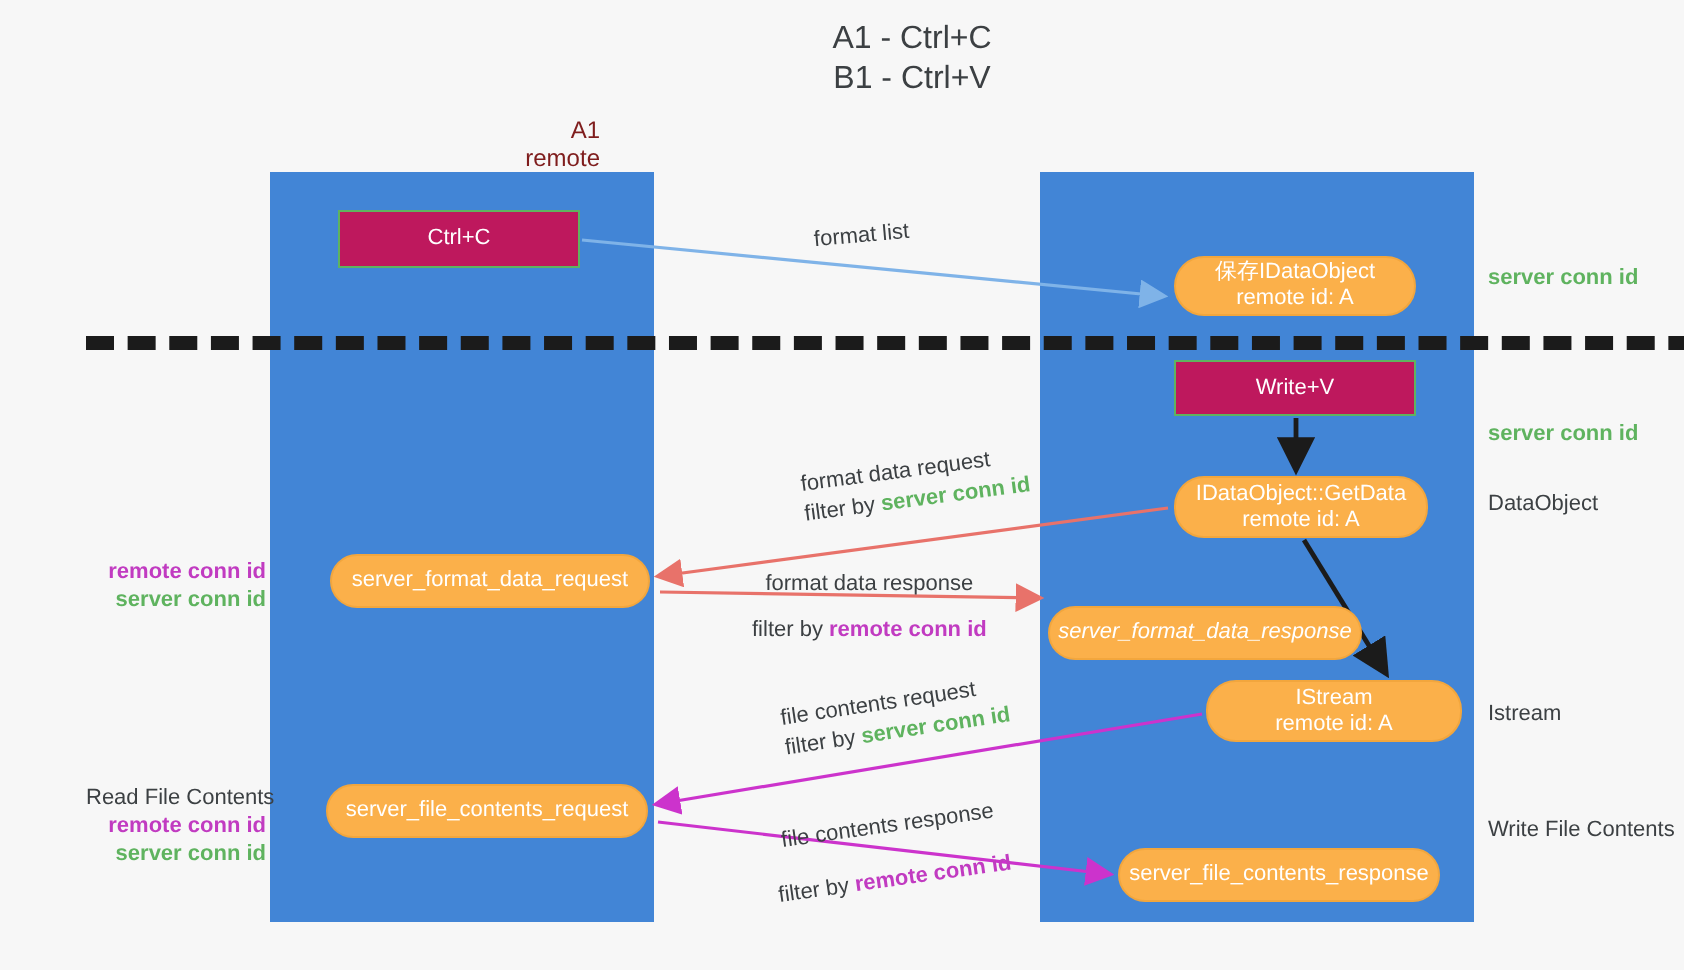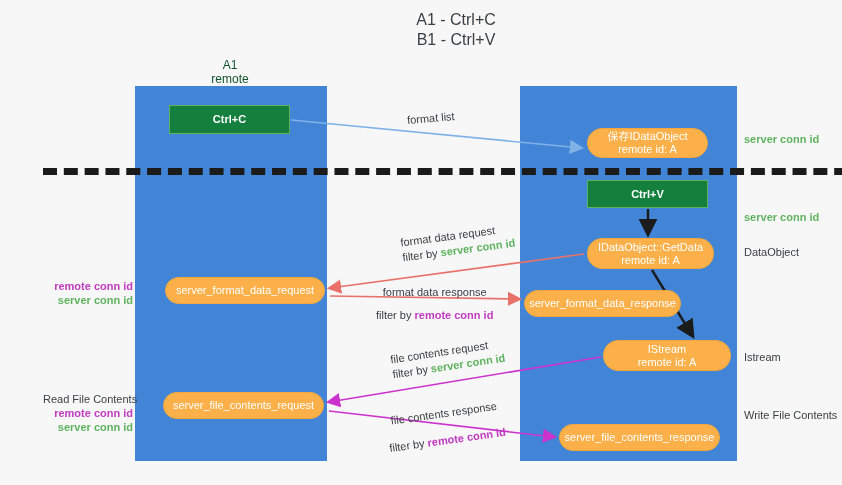--- a/index.html
+++ b/index.html
@@ -15,21 +15,21 @@
 
   
   #title{
     left:0;top:10px;width:842px;
     text-align:center;
     font-size:16px;color:#3c4043;line-height:20px;
   }
 
   
   .lane-head{
-    text-align:center;font-size:12px;color:#14532d;line-height:14px;
+    text-align:right;font-size:12px;color:#7f1d1d;line-height:14px;
   }
   #head-a1{left:125px;top:58px;width:140px;}
   #head-b1{left:520px;top:58px;width:180px;}
 
   
   .lane{background:#4285d6;}
   #lane-a1{left:100px;top:86px;width:192px;height:375px;}
   #lane-b1{left:485px;top:86px;width:217px;height:375px;}
 
   
@@ -40,29 +40,29 @@
 
   
   .node{
     box-sizing:border-box;
     display:flex;flex-direction:column;
     align-items:center;justify-content:center;
     color:#ffffff;font-size:11px;line-height:13px;
     text-align:center;
     border:1px solid rgba(0,0,0,.12);
   }
-  .node.green{background:#15803d;border-color:#5fb35f;font-weight:bold;}
+  .node.green{background:#be185d;border-color:#5fb35f;}
   .node.orange{background:#fbb04a;border-color:#f2a63d;border-radius:15px;}
 
   #n-ctrlc{left:134px;top:105px;width:121px;height:29px;}
   #n-save{left:552px;top:128px;width:121px;height:30px;}
   #n-ctrlv{left:552px;top:180px;width:121px;height:28px;}
   #n-getdata{left:552px;top:238px;width:127px;height:31px;}
   #n-fmtreq{left:130px;top:277px;width:160px;height:27px;}
-  #n-fmtresp{left:489px;top:290px;width:157px;height:27px;}
+  #n-fmtresp{left:489px;top:303px;width:157px;height:27px;font-style:italic;}
   #n-istream{left:568px;top:340px;width:128px;height:31px;}
   #n-filereq{left:128px;top:392px;width:161px;height:27px;}
   #n-fileresp{left:524px;top:424px;width:161px;height:27px;}
 
   
   .lab{font-size:11px;line-height:14px;white-space:nowrap;}
   .green-t{color:#5fb35f;font-weight:bold;}
   .purple-t{color:#c13bc1;font-weight:bold;}
   .dark-t{color:#3c4043;}
 
@@ -144,21 +144,21 @@
   <div class="abs node green" id="n-ctrlc">
     <div>Ctrl+C</div>
   </div>
 
   <div class="abs node orange" id="n-save">
     <div>保存IDataObject</div>
     <div>remote id: A</div>
   </div>
 
   <div class="abs node green" id="n-ctrlv">
-    <div>Ctrl+V</div>
+    <div>Write+V</div>
   </div>
 
   <div class="abs node orange" id="n-getdata">
     <div>IDataObject::GetData</div>
     <div>remote id: A</div>
   </div>
 
   <div class="abs node orange" id="n-fmtreq">
     <div>server_format_data_request</div>
   </div>

